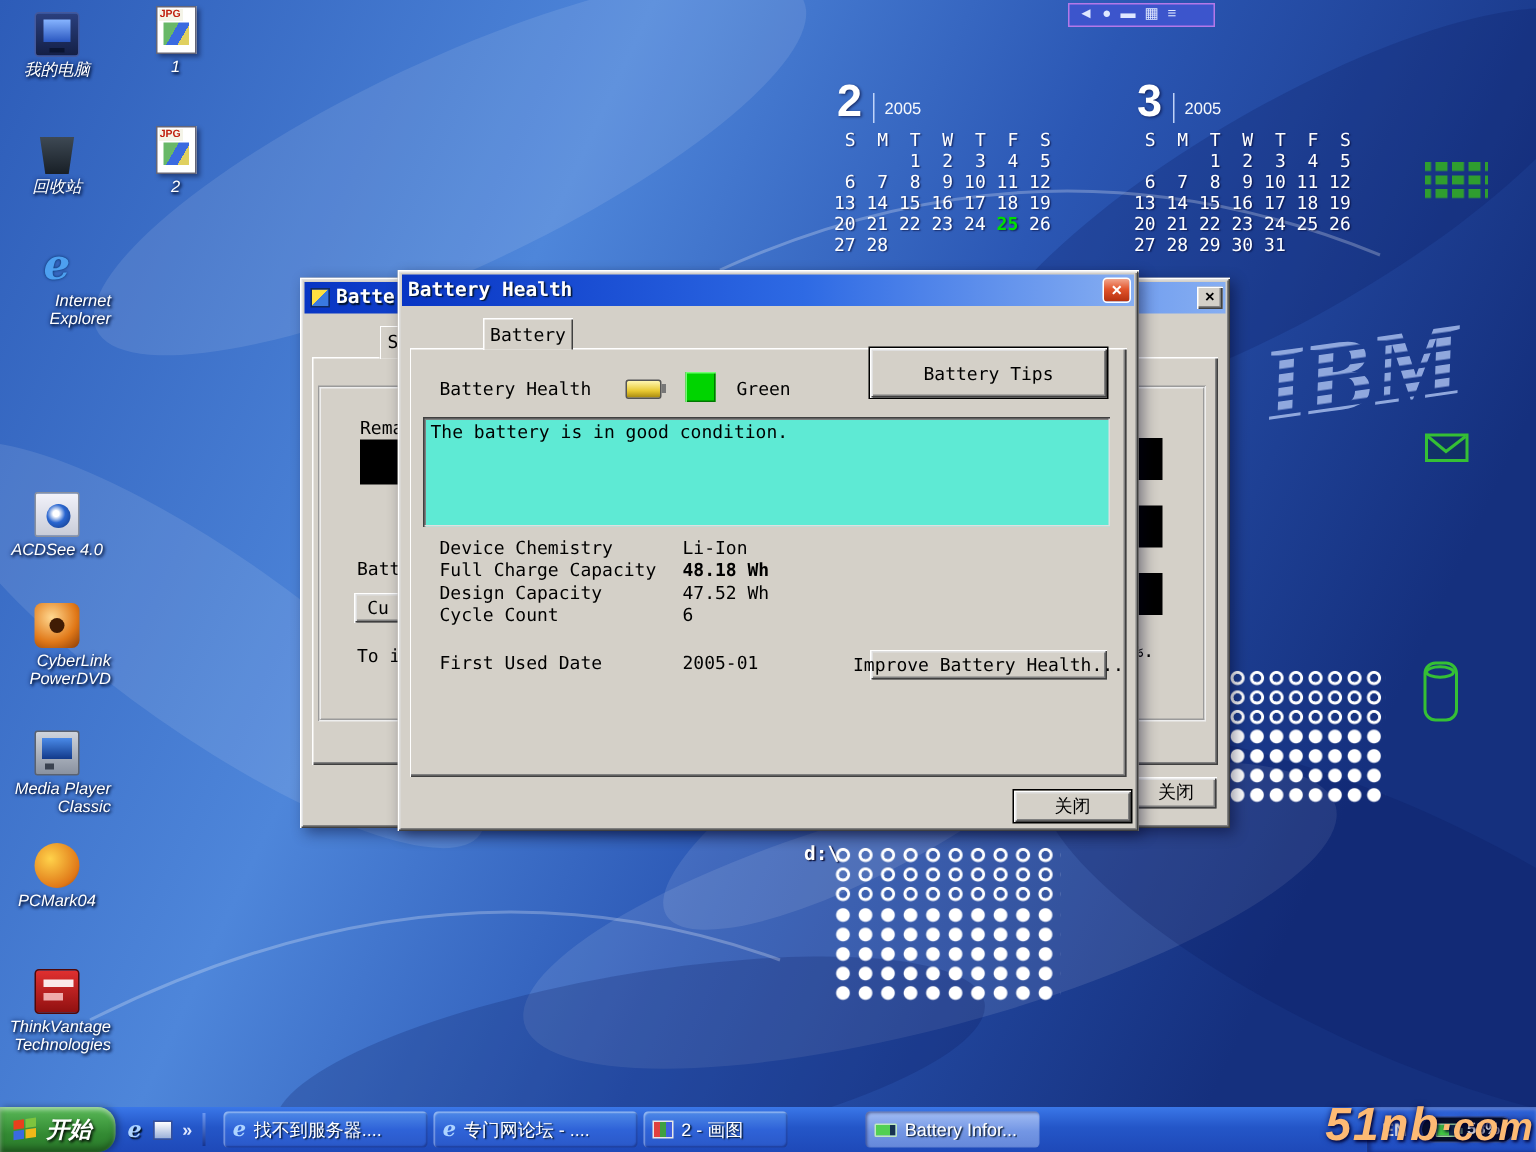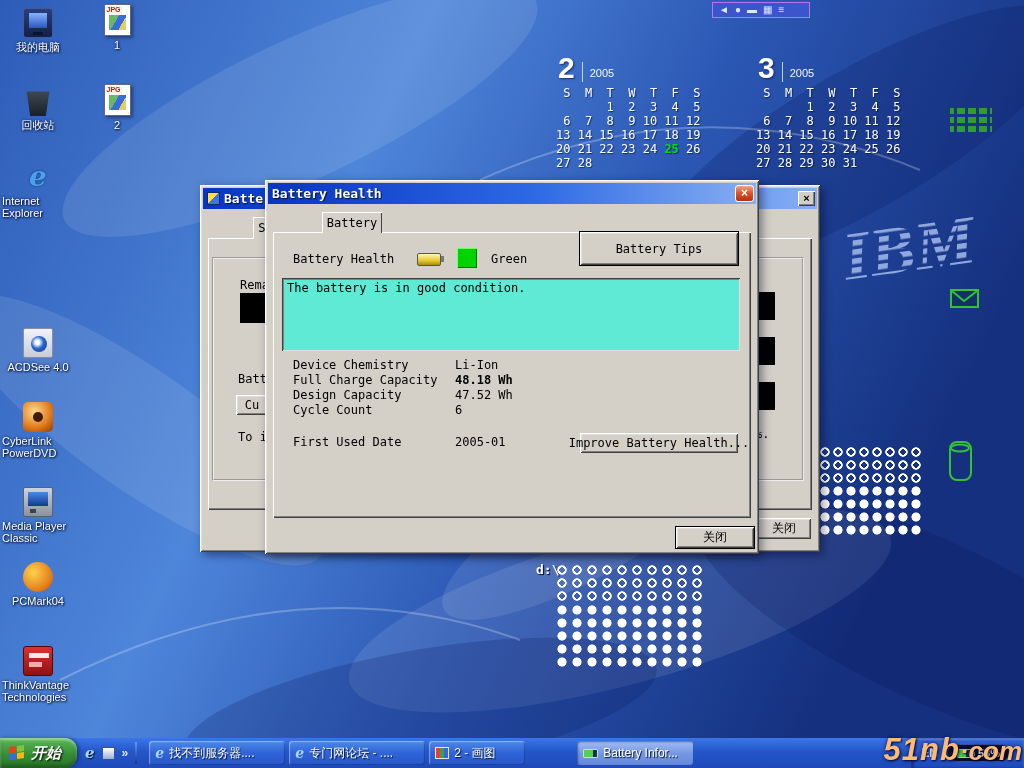--- a/index.html
+++ b/index.html
@@ -15,21 +15,21 @@
   .cal-head{display:flex;align-items:flex-end;gap:7px;margin-bottom:4px;padding-left:2px;}
   .cal-month{font:bold 30px "Liberation Sans",sans-serif;line-height:28px;text-shadow:1px 1px 2px rgba(0,0,40,.6);}
   .cal-sep{width:1px;height:20px;background:#cfe0ff;opacity:.9;}
   .cal-year{font-size:11px;padding-bottom:3px;opacity:.95;}
   .cal-row{font-family:"DejaVu Sans Mono",monospace;font-size:12px;line-height:14px;white-space:pre;text-shadow:1px 1px 1px rgba(0,0,40,.55);}
   .cal-row span{white-space:pre;}
   .cal-hl{color:#00e000;font-weight:bold;}
 
   
   .dicon{position:absolute;left:2px;width:72px;display:flex;flex-direction:column;align-items:center;gap:3px;z-index:2;}
-  .dlabel{color:#fff;font-size:11px;line-height:12px;text-align:left;text-shadow:1px 1px 2px #001030,0 0 3px #001a50;}
+  .dlabel{color:#fff;font-size:11px;line-height:12px;text-align:right;text-shadow:1px 1px 2px #001030,0 0 3px #001a50;font-style:italic;}
   .ic{width:30px;height:30px;position:relative;}
   .ic-computer{background:linear-gradient(#2a3f7e,#141f45);border:1px solid #44599c;border-radius:3px;}
   .ic-computer::after{content:"";position:absolute;left:5px;right:5px;top:4px;bottom:9px;background:linear-gradient(#86b4ff,#2a57c0);}
   .ic-computer::before{content:"";position:absolute;left:9px;right:9px;bottom:2px;height:3px;background:#0a1430;}
   .ic-recycle{background:linear-gradient(#46525e,#181f26);clip-path:polygon(12% 18%,88% 18%,76% 100%,24% 100%);}
   .ic-recycle::after{content:"";position:absolute;left:4px;right:4px;top:1px;height:4px;background:#5a6672;}
   .ic-ie{text-align:center;}
   .ie-letter{font-family:"DejaVu Serif",serif;font-style:italic;font-weight:bold;font-size:28px;line-height:30px;color:#4da0f0;text-shadow:0 0 2px #002a60;}
   .ic-3dmark{background:linear-gradient(135deg,#f2c64a,#a06212);border:1px solid #6a4a10;}
   .ic-3dmark::after{content:"";position:absolute;left:3px;right:3px;top:11px;height:8px;background:#2a2a50;}

